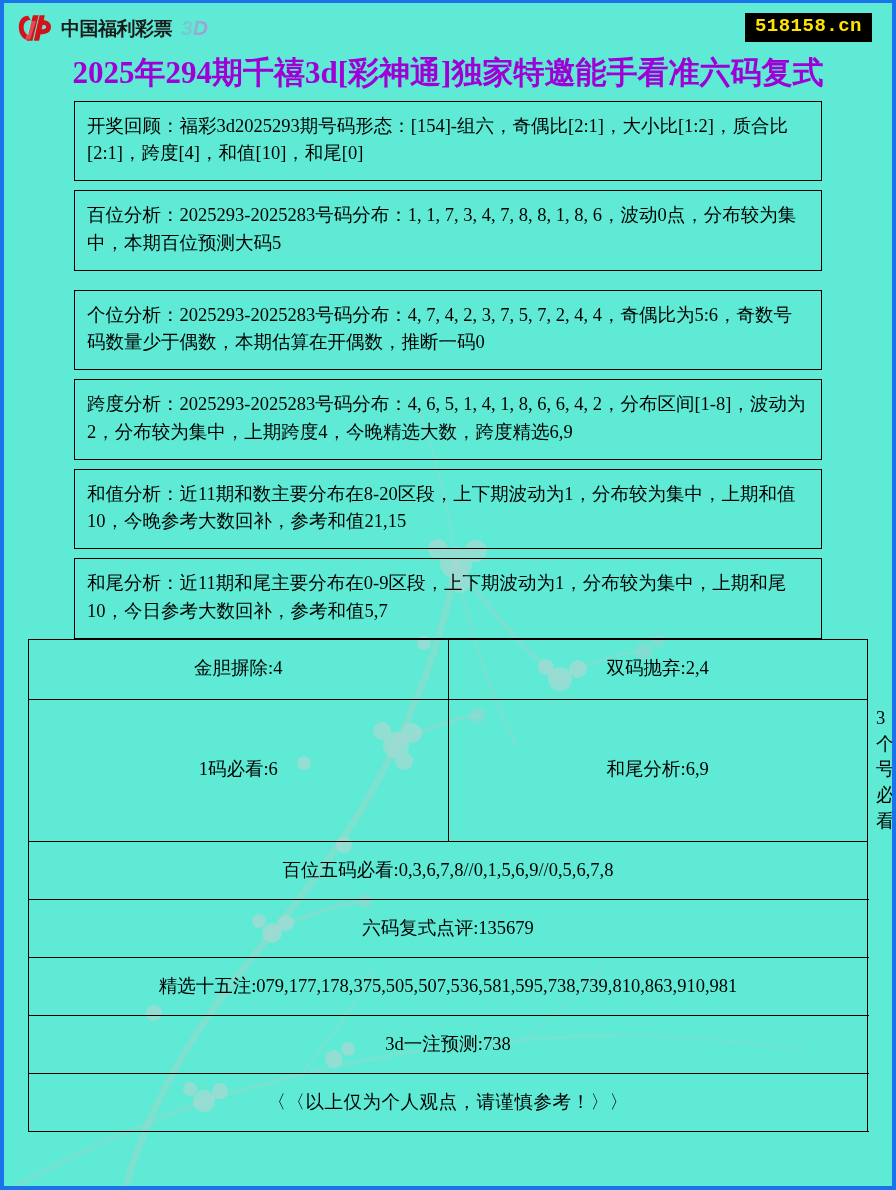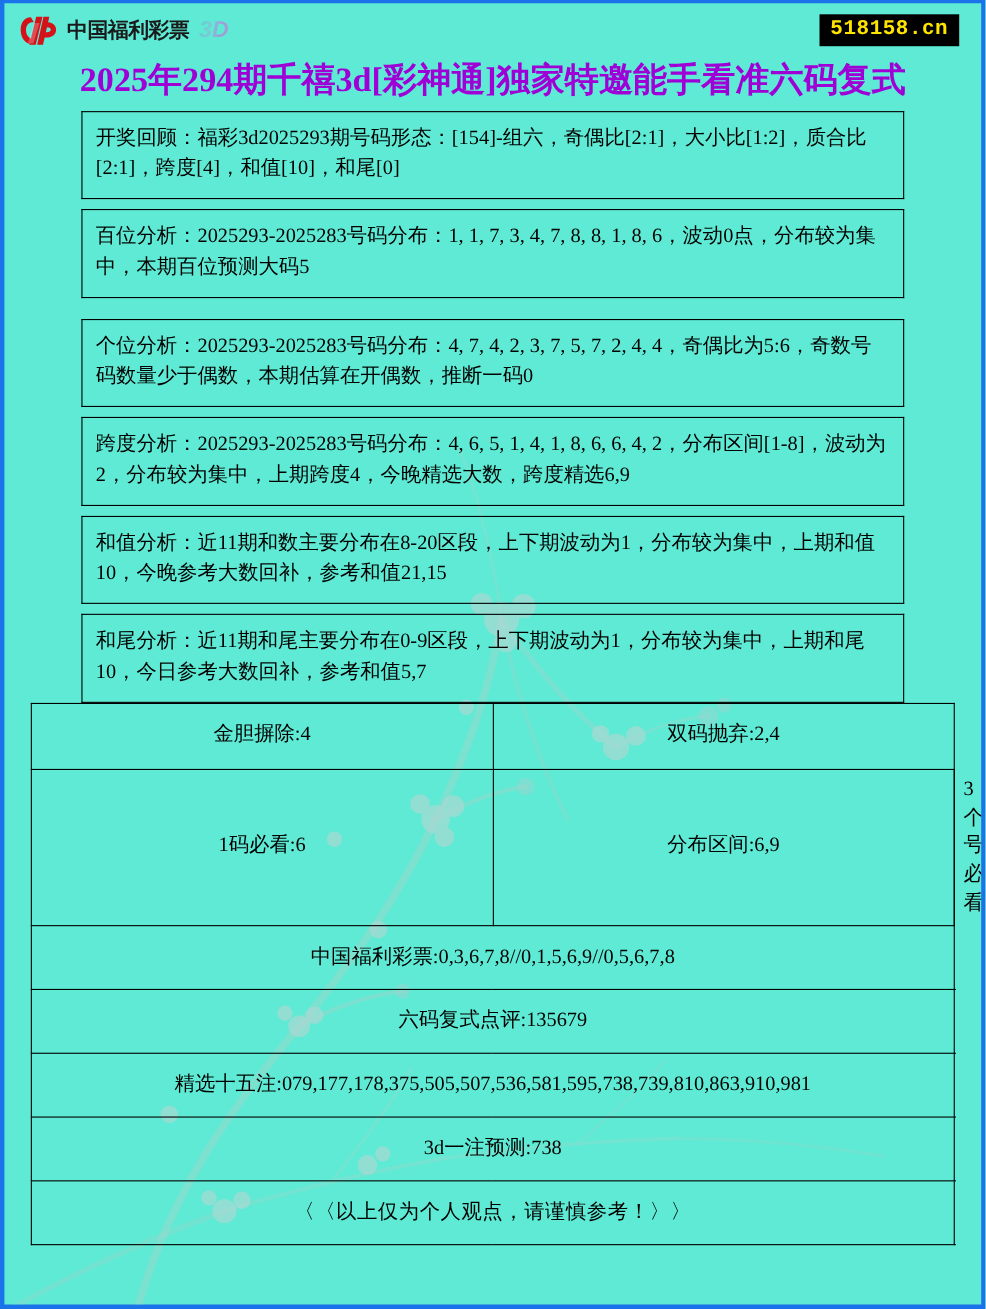--- a/index.html
+++ b/index.html
@@ -281,25 +281,25 @@
     </table>
 
     <table class="summary-table">
       <tbody>
         <tr>
           <td class="tall" style="width:50%">金胆摒除:4</td>
           <td class="tall" style="width:50%">双码抛弃:2,4</td>
         </tr>
         <tr>
           <td style="width:33.34%">1码必看:6</td>
-          <td style="width:33.33%">分布区间:6,9</td>
+          <td style="width:33.33%">和尾分析:6,9</td>
           <td style="width:33.33%">3个号必看:1,6,9</td>
         </tr>
         <tr>
-          <td colspan="3">中国福利彩票:0,3,6,7,8//0,1,5,6,9//0,5,6,7,8</td>
+          <td colspan="3">百位五码必看:0,3,6,7,8//0,1,5,6,9//0,5,6,7,8</td>
         </tr>
         <tr>
           <td colspan="3">六码复式点评:135679</td>
         </tr>
         <tr>
           <td colspan="3">精选十五注:079,177,178,375,505,507,536,581,595,738,739,810,863,910,981</td>
         </tr>
         <tr>
           <td colspan="3">3d一注预测:738</td>
         </tr>

